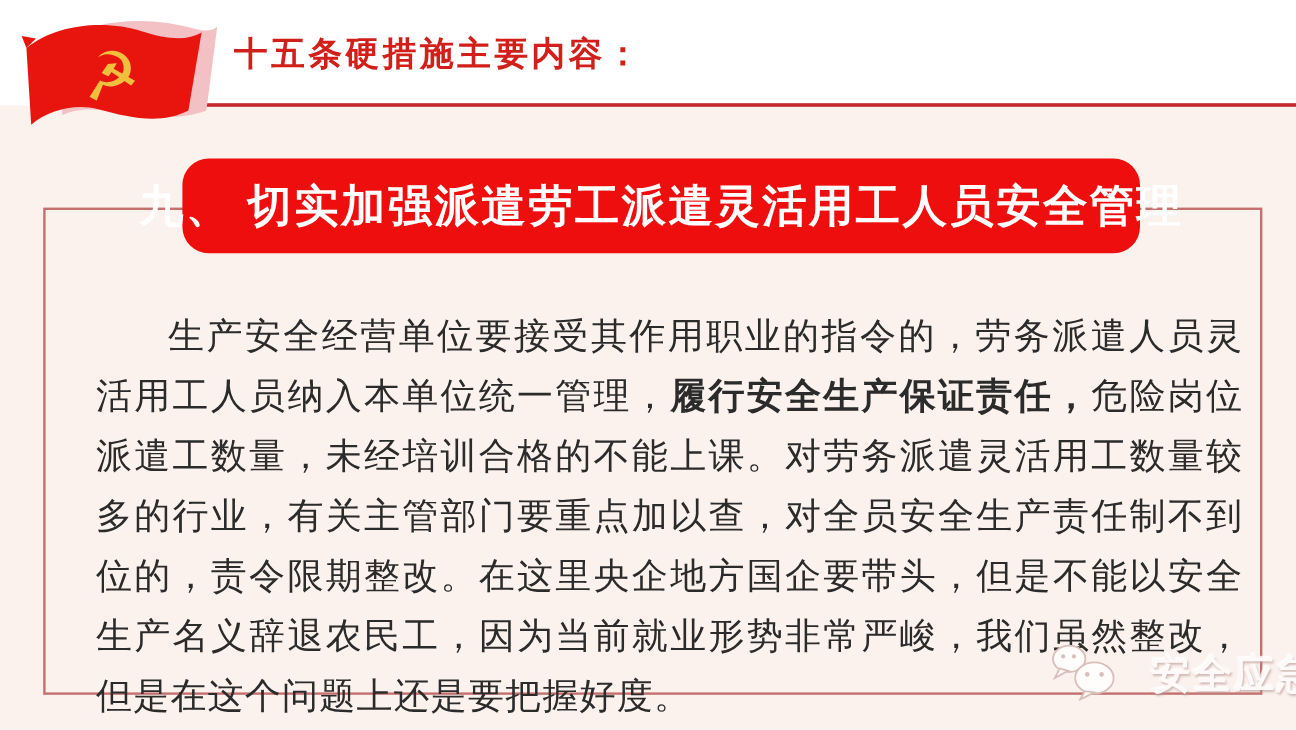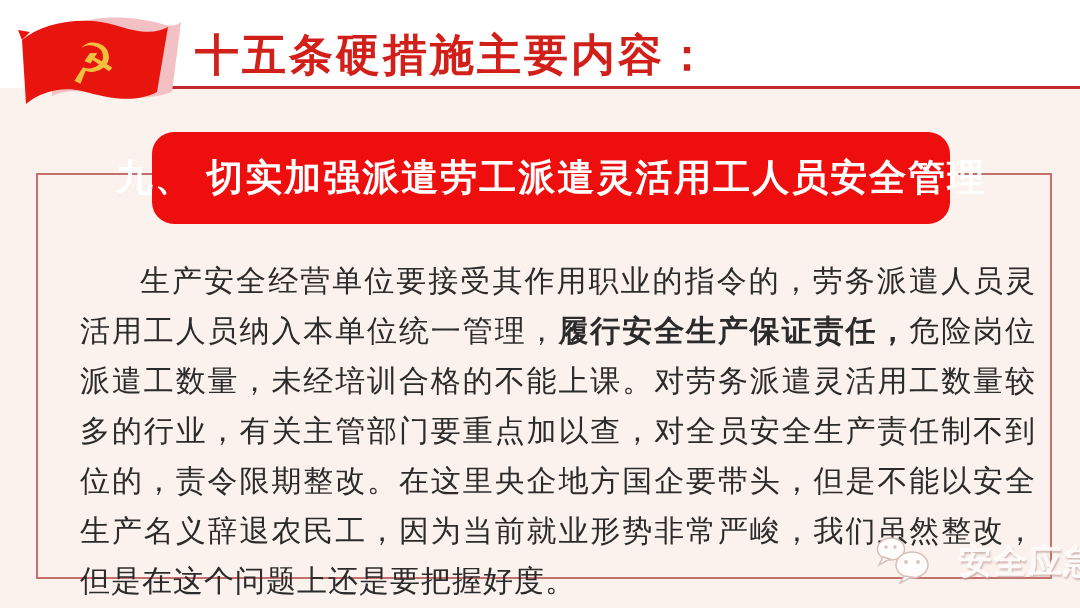--- a/index.html
+++ b/index.html
@@ -27,30 +27,30 @@
     position:absolute; left:16px; top:8px;
     width:166px; height:106px; z-index:3;
   }
   .flag-pink-path { fill: var(--flag-pink, #f3c0c3); }
   .flag-red-path  { fill: var(--flag-red, #e8150f); }
   .emblem-glyph   { fill: var(--emblem-gold, #f0bf3e);
                     font-family:"DejaVu Sans", sans-serif; font-size:54px; }
   .page-title {
     position:absolute; left:195px; top:26px;
     margin:0; z-index:2;
-    font-size:44px; font-weight:bold; letter-spacing:3px;
+    font-size:28px; font-weight:bold; letter-spacing:3px;
     color: var(--title-red, #d11f1a);
     font-family:"Liberation Serif","DejaVu Serif",serif;
     white-space:nowrap;
     text-align:center;
   }
   
   .section-banner {
     position:absolute; left:152px; top:132px;
-    width:798px; height:92px;
+    width:798px; height:79px;
     background: var(--banner-red, #ee0e0e);
     border-radius:22px;
     display:flex; align-items:center; justify-content:center;
     z-index:2;
   }
   .section-banner span {
     color: var(--banner-text, #ffffff);
     font-size:37px; font-weight:bold; letter-spacing:2px;
     font-family:"Liberation Sans","DejaVu Sans",sans-serif;
     white-space:nowrap;

